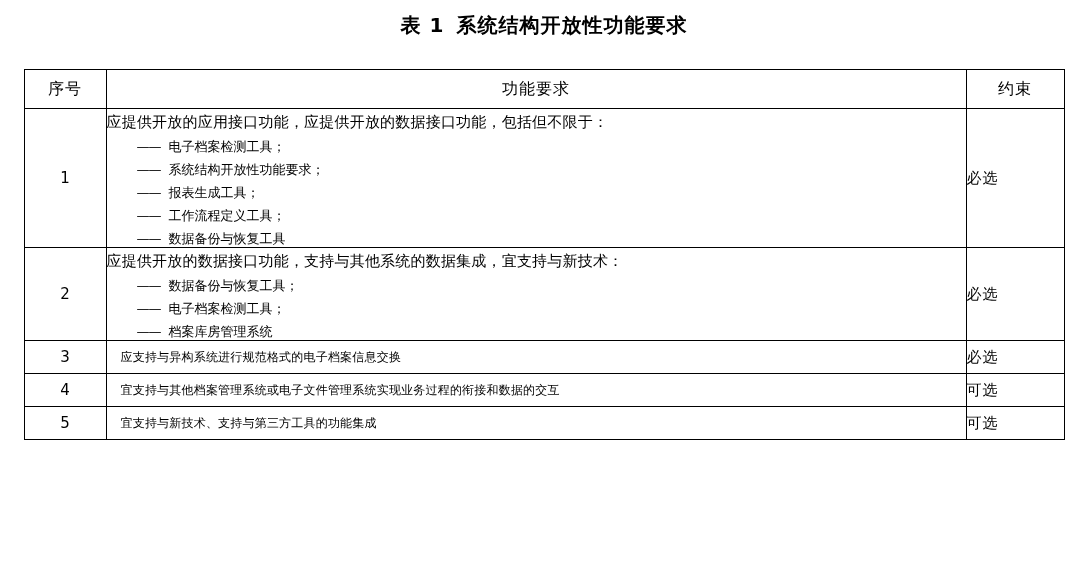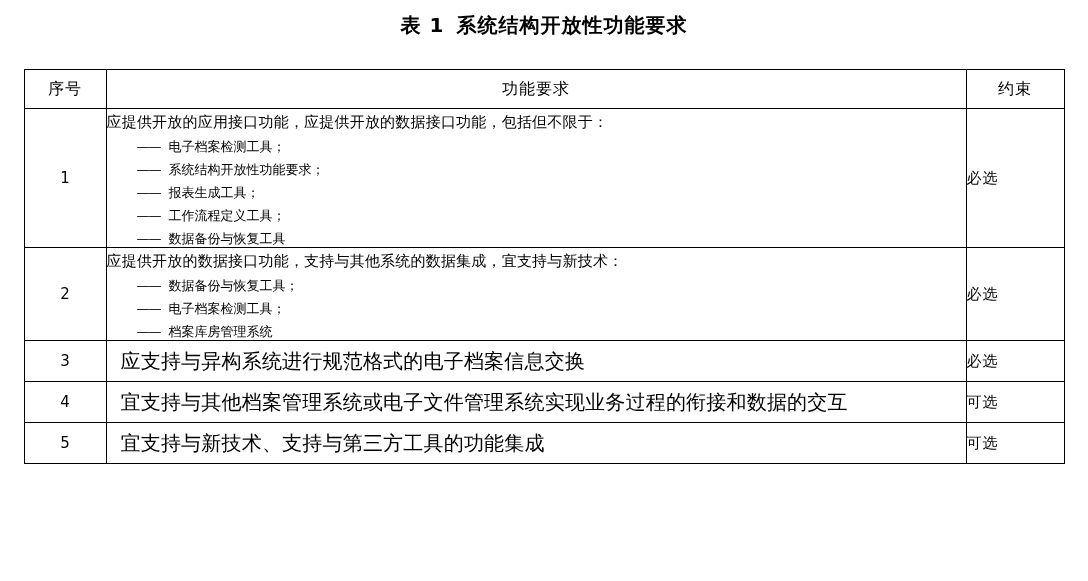--- a/index.html
+++ b/index.html
@@ -78,21 +78,21 @@
   }
   .sub {
     font-size: 13px;
     padding: 8px 0 2px 30px;
   }
   .sub .dash {
     letter-spacing: -1px;
     margin-right: 8px;
   }
   .single-line {
-    font-size: 20px;
+    font-size: 12px;
     padding: 0;
     letter-spacing: 0.2px;
   }
   tr.single td.req { padding: 10px 0 10px 14px; }
 </style>
 </head>
 <body>
 
 <div class="page">
 

